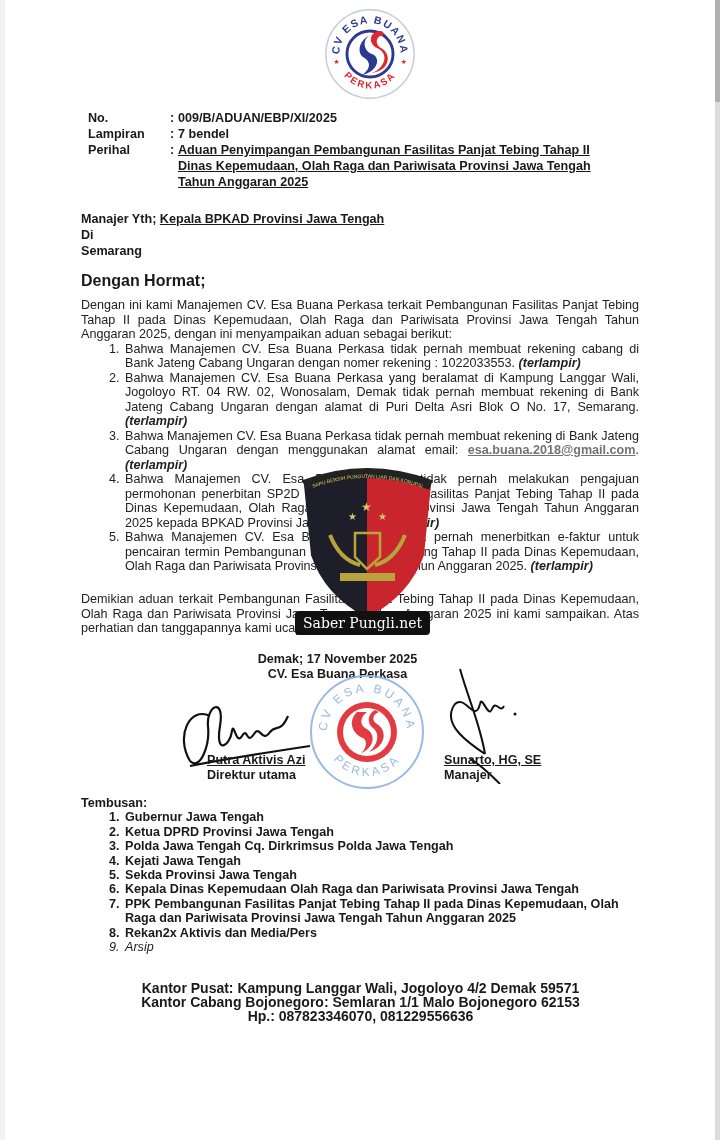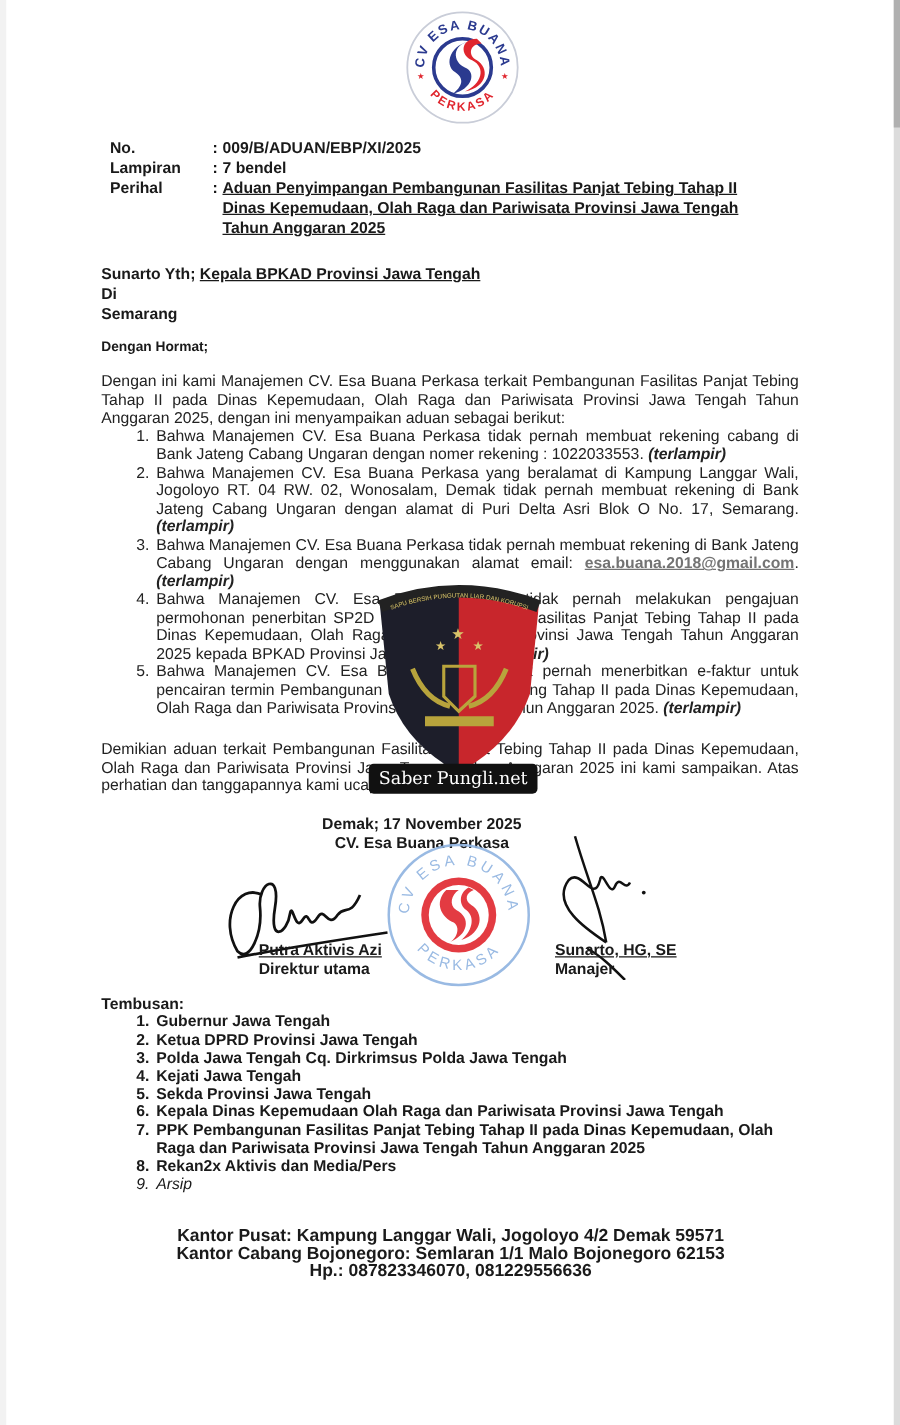--- a/index.html
+++ b/index.html
@@ -18,21 +18,21 @@
 
     .meta { position: absolute; left: 88px; top: 110px; font-size: 12.6px; font-weight: bold; line-height: 16px; }
     .meta-row { display: flex; }
     .meta-label { width: 82px; }
     .meta-colon { width: 8px; }
     .meta-value u { text-decoration: underline; }
 
     .recipient { position: absolute; left: 81px; top: 211px; font-size: 12.6px; font-weight: bold; line-height: 16px; }
     .recipient u { }
 
-    .greeting { position: absolute; left: 81px; top: 272px; font-size: 11px; font-weight: bold; }
+    .greeting { position: absolute; left: 81px; top: 272px; font-size: 16px; font-weight: bold; }
 
     .body-text {
       position: absolute; left: 81px; top: 298px; width: 558px;
       font-size: 12.6px; line-height: 14.5px; text-align: justify; color: #222;
     }
     .body-text p { margin: 0; }
     ol.points { margin: 0; padding-left: 42px; }
     ol.points li { padding-left: 2px; text-align: justify; }
     .att { font-weight: bold; font-style: italic; }
     .link { color: #737373; text-decoration: underline; font-weight: bold; }
@@ -110,21 +110,21 @@
       <span class="meta-colon">:</span>
       <span class="meta-value">
         <u>Aduan Penyimpangan Pembangunan Fasilitas Panjat Tebing Tahap II</u><br>
         <u>Dinas Kepemudaan, Olah Raga dan Pariwisata Provinsi Jawa Tengah</u><br>
         <u>Tahun Anggaran 2025</u>
       </span>
     </div>
   </div>
 
   <div class="recipient">
-    <div><span>Sunarto Yth;</span> <u>Kepala BPKAD Provinsi Jawa Tengah</u></div>
+    <div><span>Manajer Yth;</span> <u>Kepala BPKAD Provinsi Jawa Tengah</u></div>
     <div>Di</div>
     <div>Semarang</div>
   </div>
 
   <div class="greeting">Dengan Hormat;</div>
 
   <div class="body-text">
     <p>Dengan ini kami Manajemen CV. Esa Buana Perkasa terkait Pembangunan Fasilitas Panjat Tebing Tahap II pada Dinas Kepemudaan, Olah Raga dan Pariwisata Provinsi Jawa Tengah Tahun Anggaran 2025, dengan ini menyampaikan aduan sebagai berikut:</p>
     <ol class="points">
       <li><span>Bahwa Manajemen CV. Esa Buana Perkasa tidak pernah membuat rekening cabang di Bank Jateng Cabang Ungaran dengan nomer rekening : 1022033553.</span> <span class="att">(terlampir)</span></li>

